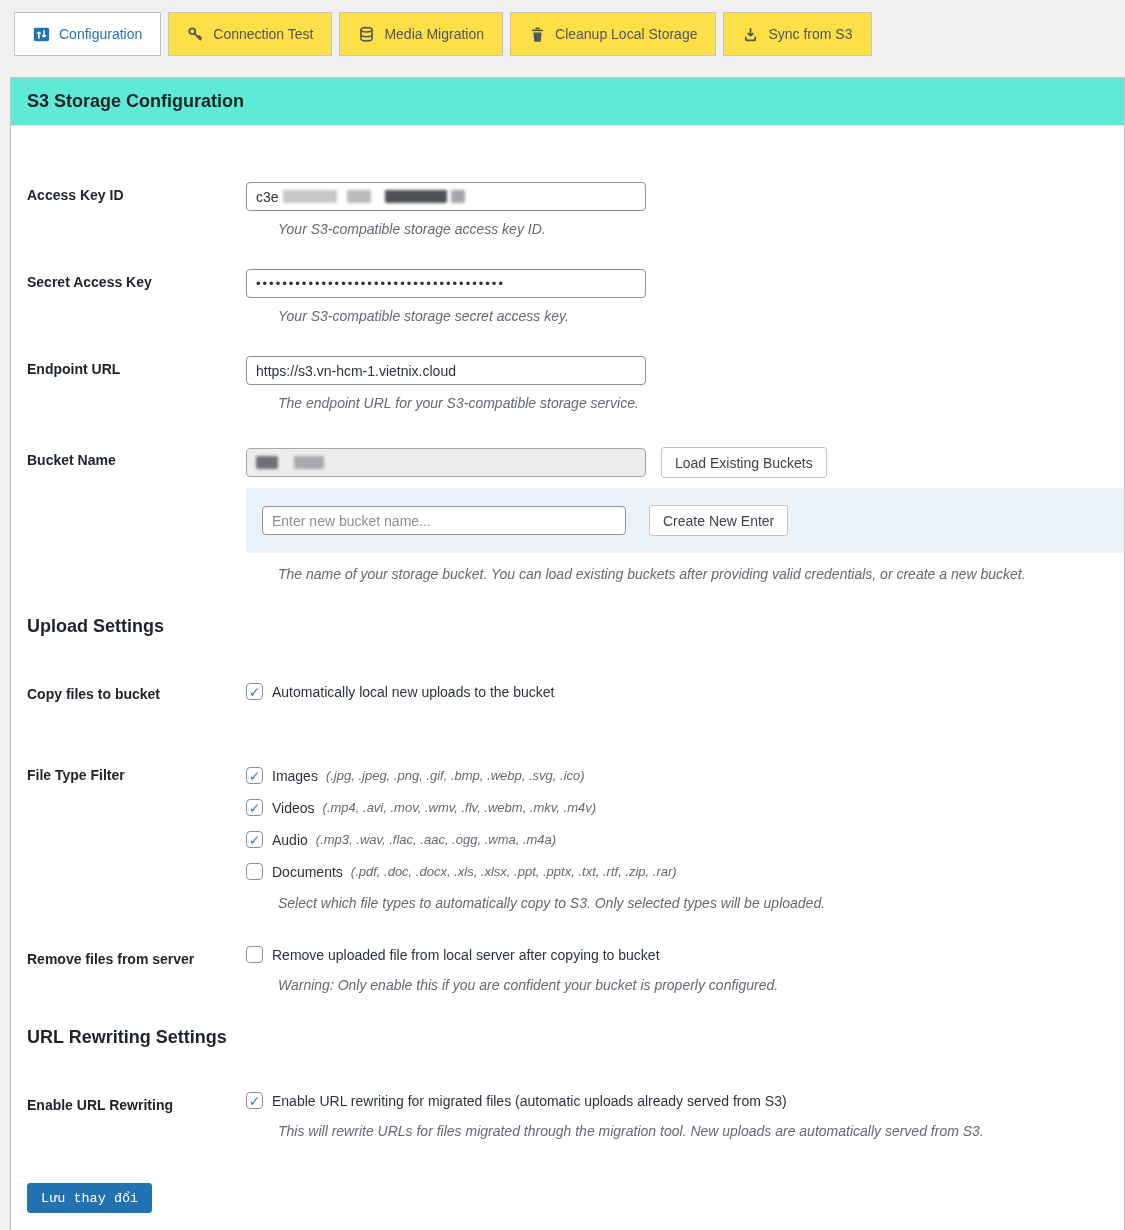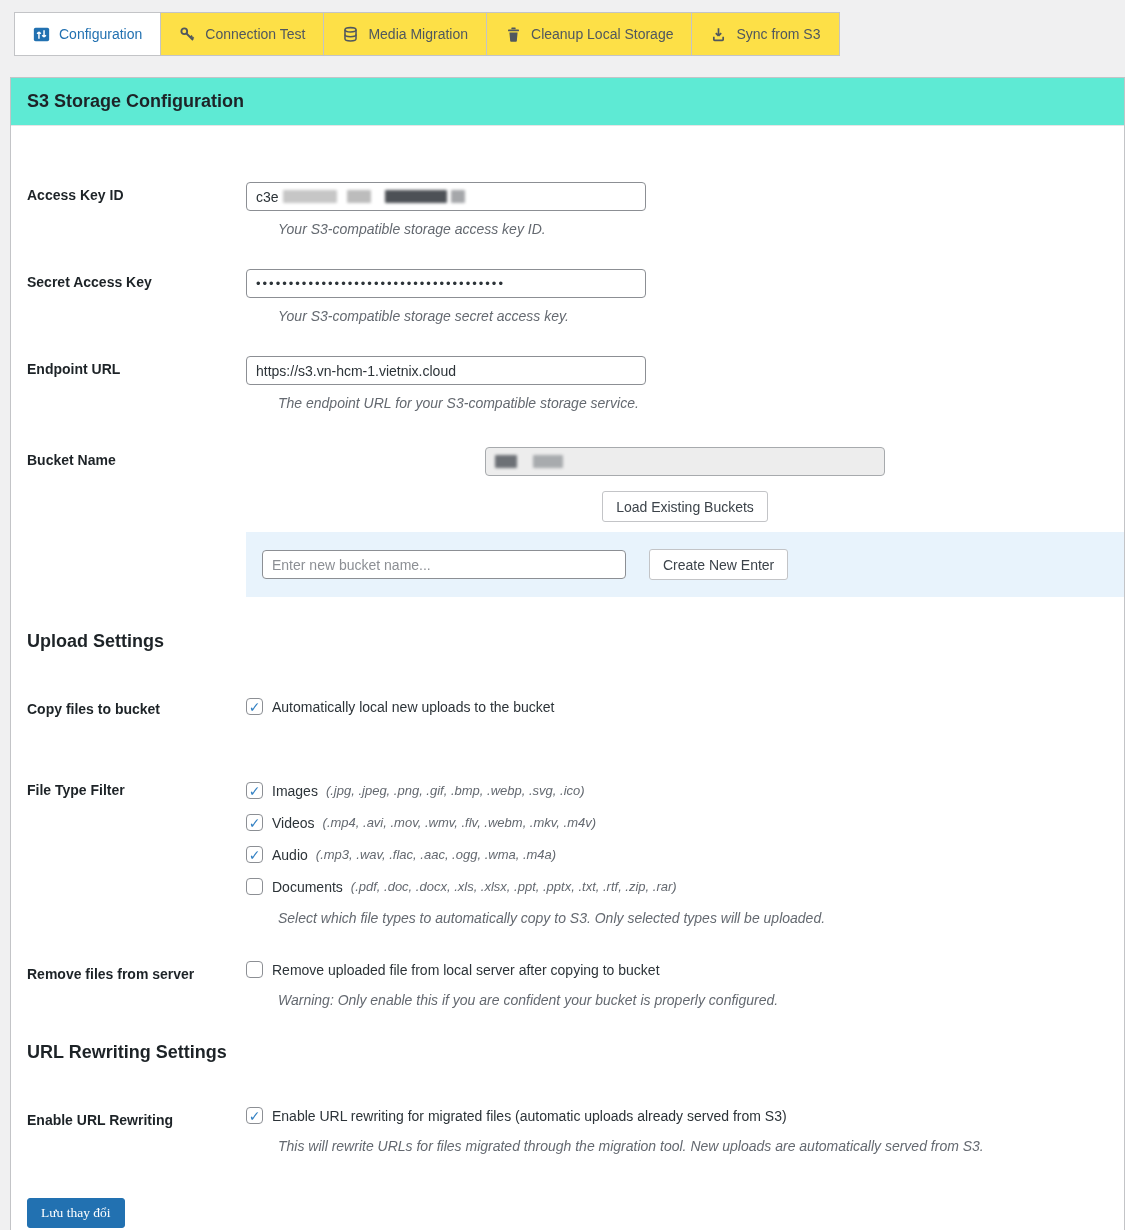--- a/index.html
+++ b/index.html
@@ -3,21 +3,21 @@
 <meta charset="utf-8">
 <style>
   * { margin:0; padding:0; box-sizing:border-box; }
   html,body { width:1125px; height:1230px; overflow:hidden; }
   body {
     background:#f0f0f1;
     font-family:"Liberation Sans","DejaVu Sans",sans-serif;
     font-size:14px; color:#2c3338;
   }
   
-  .tabbar { display:flex; margin:12px 0 0 14px; }
+  .tabbar { display:flex; margin:12px 0 0 14px;gap:8px; }
   .tab {
     display:flex; align-items:center; gap:9px;
     height:44px; padding:0 18px;
     border:1px solid #c3c4c7; margin-left:-1px;
     background:#fde047; color:#50575e; font-size:14px;
     cursor:pointer; white-space:nowrap;
   }
   .tab:first-child { margin-left:0; }
   .tab[data-active="true"] { background:#fff; color:#2271b1; }
   .tab .ticon { display:inline-flex; width:17px; height:17px; }
@@ -62,24 +62,24 @@
   .sp36 { margin-bottom:36px; }
   
   .btn-secondary {
     height:31px; padding:0 13px;
     background:#fff; border:1px solid #c3c4c7; border-radius:3px;
     font-family:inherit; font-size:14px; color:#3c434a; cursor:pointer; white-space:nowrap;
   }
   .btn-primary {
     height:30px; padding:0 13px;
     background:#2271b1; border:1px solid #2271b1; border-radius:3px;
-    font-family:Liberation Serif, serif; font-size:13.5px; color:#fff; cursor:pointer;
-  }
-  
-  .bucket-line { display:flex; align-items:center; gap:15px;flex-direction:column; }
+    font-family:Liberation Mono, monospace; font-size:13.5px; color:#fff; cursor:pointer;
+  }
+  
+  .bucket-line { display:flex; align-items:center; gap:15px; }
   .new-bucket-panel {
     margin-top:10px; background:#e8f3fc;
     padding:17px 16px; display:flex; align-items:center; gap:23px;
     width:100%;
   }
   .new-bucket-panel .txt { width:364px; }
   
   .section-heading {
     font-size:18px; font-weight:bold; color:#1d2327;
     margin:34px 0 44px 0;
@@ -201,20 +201,21 @@
           <div class="fake-input disabled">
             <span class="redact" style="width:22px;background:#6d7176;"></span>
             <span class="redact" style="width:30px;background:#a8abae;margin-left:12px;"></span>
           </div>
           <button class="btn-secondary">Load Existing Buckets</button>
         </div>
         <div class="new-bucket-panel">
           <input type="text" class="txt" placeholder="Enter new bucket name..." style="">
           <button class="btn-secondary">Create New Enter</button>
         </div>
+        <div class="help" style="margin-top:13px;">The name of your storage bucket. You can load existing buckets after providing valid credentials, or create a new bucket.</div>
       </div>
     </div>
 
     
     <h2 class="section-heading">Upload Settings</h2>
 
     
     <div class="form-row" style="margin-bottom:60px;align-items:center;">
       <div class="row-label">Copy files to bucket</div>
       <div class="row-field">

